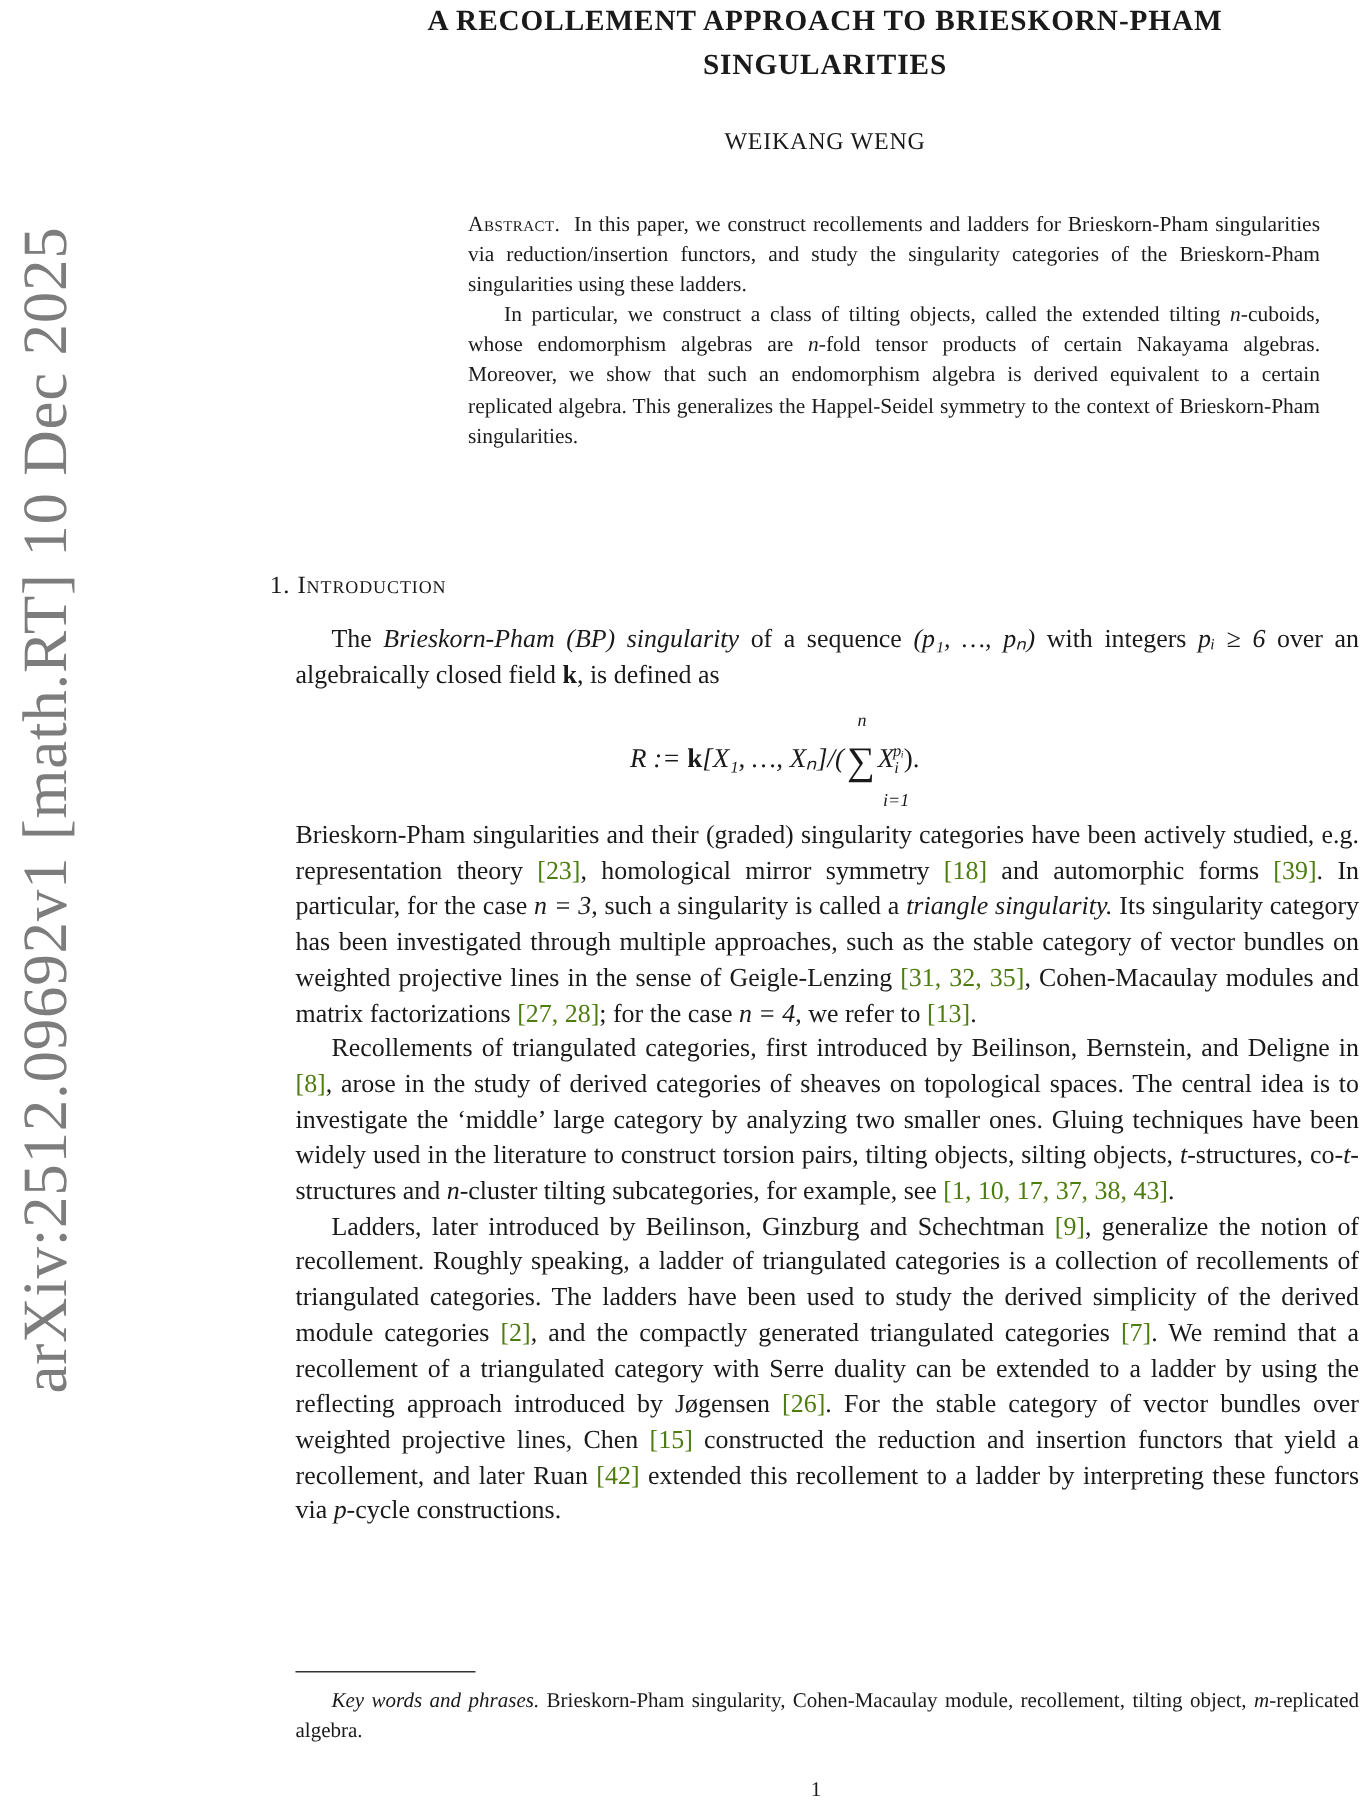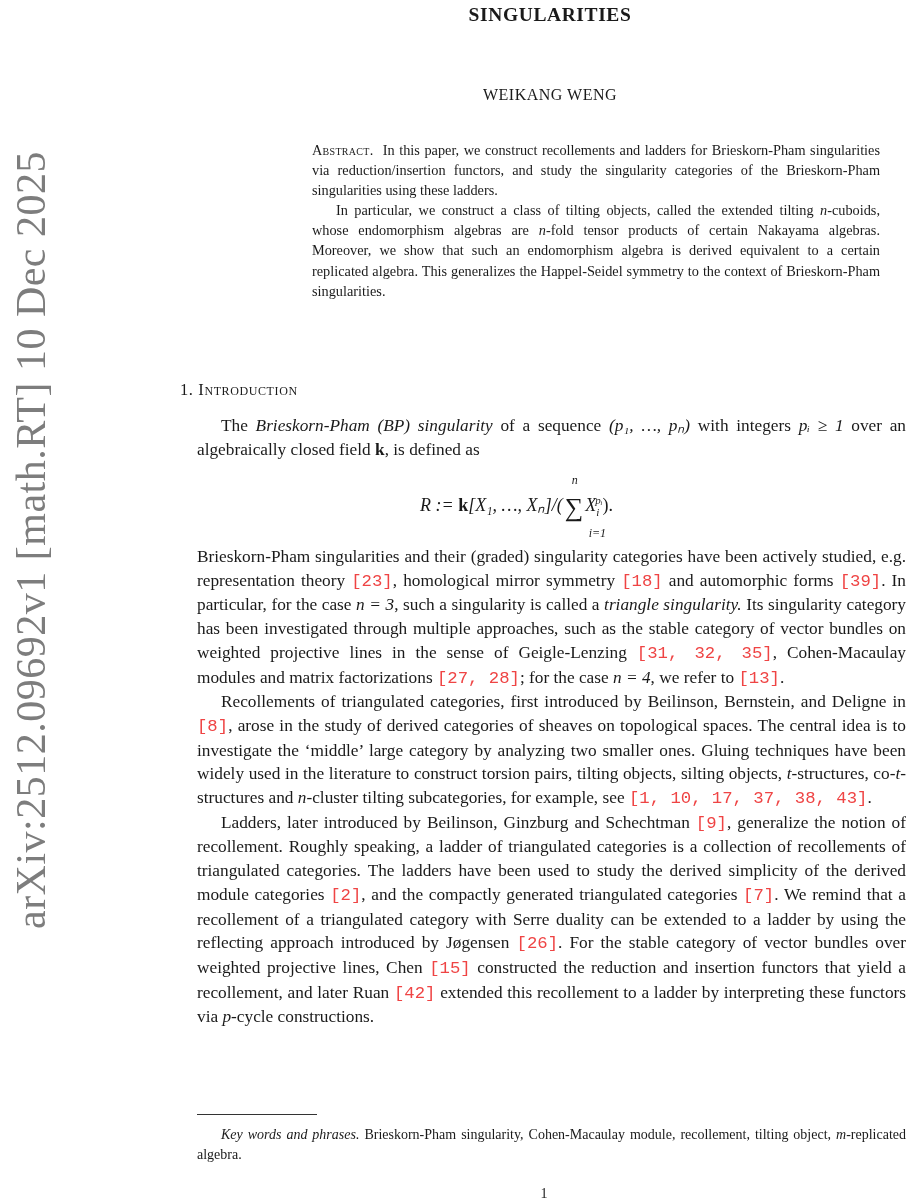--- a/index.html
+++ b/index.html
@@ -49,21 +49,21 @@
     font-size: 16.5px; font-variant: small-caps; letter-spacing: 0.6px;
   }
 
   .body-text {
     position: absolute; left: 197px; width: 709px;
     font-family: "Liberation Serif", serif;
     font-size: 17.3px; line-height: 23.7px; text-align: justify;
   }
   .body-text p { margin: 0; text-indent: 24px; }
   .body-text p.noindent { text-indent: 0; }
-  .cite { color: #ef4444; font-family: Liberation Mono, monospace; }
+  .cite { color: #4d7c0f; }
   .math { font-style: italic; }
   .bold { font-weight: bold; font-style: normal; }
   .it { font-style: italic; }
 
   .display-eq {
     position: absolute; left: 180px; width: 728px; top: 474px; height: 60px;
     font-family: "Liberation Serif", serif; font-size: 18px;
   }
   .eq-inner {
     position: absolute; left: 240px; top: 18px; white-space: nowrap;
@@ -91,37 +91,38 @@
 </head>
 <body>
 
 <div class="page">
 
   <div class="arxiv-stamp">
     <span>arXiv:2512.09692v1  [math.RT]  10 Dec 2025</span>
   </div>
 
   <div class="title">
+    <div>A RECOLLEMENT APPROACH TO BRIESKORN-PHAM</div>
     <div>SINGULARITIES</div>
   </div>
 
   <div class="author">WEIKANG WENG</div>
 
   <div class="abstract">
     <p><span class="sc">Abstract.</span>&nbsp; <span>In this paper, we construct recollements and ladders for Brieskorn-Pham singularities via reduction/insertion functors, and study the singularity categories of the Brieskorn-Pham singularities using these ladders.</span></p>
     <p><span>In particular, we construct a class of tilting objects, called the extended tilting </span><span class="math">n</span><span>-cuboids, whose endomorphism algebras are </span><span class="math">n</span><span>-fold tensor products of certain Nakayama algebras. Moreover, we show that such an endomorphism algebra is derived equivalent to a certain replicated algebra. This generalizes the Happel-Seidel symmetry to the context of Brieskorn-Pham singularities.</span></p>
   </div>
 
   <div class="section-heading">
     <span>1.</span>
     <span>Introduction</span>
   </div>
 
   <div class="body-text" style="top: 414px;">
-    <p><span>The </span><span class="it">Brieskorn-Pham (BP) singularity</span><span> of a sequence </span><span class="math">(p₁, …, pₙ)</span><span> with integers </span><span class="math">pᵢ ≥ 1</span><span> over an algebraically closed field </span><span class="bold">k</span><span>, is defined as</span></p>
+    <p><span>The </span><span class="it">Brieskorn-Pham (BP) singularity</span><span> of a sequence </span><span class="math">(p₁, …, pₙ)</span><span> with integers </span><span class="math">pᵢ ≥ 6</span><span> over an algebraically closed field </span><span class="bold">k</span><span>, is defined as</span></p>
   </div>
 
   <div class="display-eq">
     <div class="eq-inner">
       <span class="math">R := </span><span class="bold">k</span><span class="math">[X₁, …, Xₙ]/(</span><span class="sum">∑<span class="up">n</span><span class="down math">i=1</span></span><span class="math">X</span><sub class="math">i</sub><sup class="math" style="margin-left:-4px;">pᵢ</sup><span>).</span>
     </div>
   </div>
 
   <div class="body-text" style="top: 545px;">
     <p class="noindent"><span>Brieskorn-Pham singularities and their (graded) singularity categories have been actively studied, e.g. representation theory </span><a class="cite">[23]</a><span>, homological mirror symmetry </span><a class="cite">[18]</a><span> and automorphic forms </span><a class="cite">[39]</a><span>. In particular, for the case </span><span class="math">n = 3</span><span>, such a singularity is called a </span><span class="it">triangle singularity.</span><span> Its singularity category has been investigated through multiple approaches, such as the stable category of vector bundles on weighted projective lines in the sense of Geigle-Lenzing </span><a class="cite">[31, 32, 35]</a><span>, Cohen-Macaulay modules and matrix factorizations </span><a class="cite">[27, 28]</a><span>; for the case </span><span class="math">n = 4</span><span>, we refer to </span><a class="cite">[13]</a><span>.</span></p>

